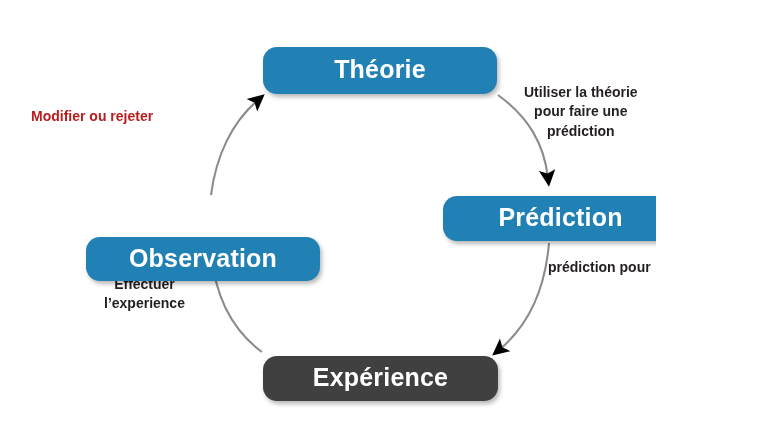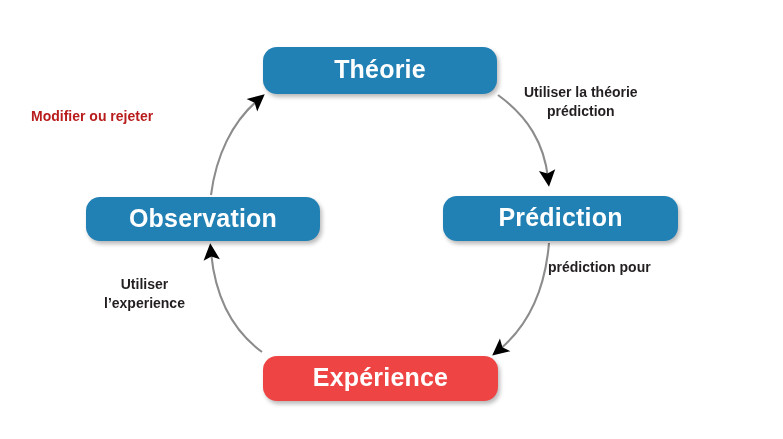--- a/index.html
+++ b/index.html
@@ -10,21 +10,20 @@
   }
   body {
     font-family: "Liberation Sans", sans-serif;
   }
   #canvas {
     position: relative;
     width: 656px;
     height: 439px;
     background: #ffffff;
     overflow: hidden;
-    padding-left: 48px;
   }
   #arc-layer {
     position: absolute;
     left: 0;
     top: 0;
     width: 783px;
     height: 439px;
     pointer-events: none;
   }
   .node {
@@ -128,39 +127,40 @@
   </svg>
 
   <div class="node" id="node-theorie" style="background: rgb(33, 128, 180); color: rgb(255, 255, 255);">
     <span class="node-label">Théorie</span>
   </div>
 
   <div class="node" id="node-prediction" style="background: rgb(33, 128, 180); color: rgb(255, 255, 255);">
     <span class="node-label">Prédiction</span>
   </div>
 
-  <div class="node" id="node-experience" style="background: #ef4444; color: rgb(255, 255, 255);">
+  <div class="node" id="node-experience" style="background: #404040; color: rgb(255, 255, 255);">
     <span class="node-label">Expérience</span>
   </div>
 
-  <div class="node" id="node-observation" style="background: rgb(33, 128, 180); color: rgb(255, 255, 255);">
+  <div class="node" id="node-observation" style="background: rgb(33, 128, 180); color: rgb(255, 255, 255); margin-top: 40px;">
     <span class="node-label">Observation</span>
   </div>
 
   <div class="edge-label" id="label-theorie-prediction" style="color: rgb(35, 31, 32);">
     <span>Utiliser la théorie</span>
+    <span>pour faire une</span>
     <span>prédiction</span>
   </div>
 
   <div class="edge-label" id="label-prediction-experience" style="color: rgb(35, 31, 32);">
     <span>prédiction pour</span>
   </div>
 
   <div class="edge-label" id="label-experience-observation" style="color: rgb(35, 31, 32);">
-    <span>Utiliser</span>
+    <span>Effectuer</span>
     <span>l’experience</span>
   </div>
 
   <div class="edge-label" id="label-observation-theorie" style="color: #b91c1c;">
     <span>Modifier ou rejeter</span>
   </div>
 
 </div>
 
 </body></html>

